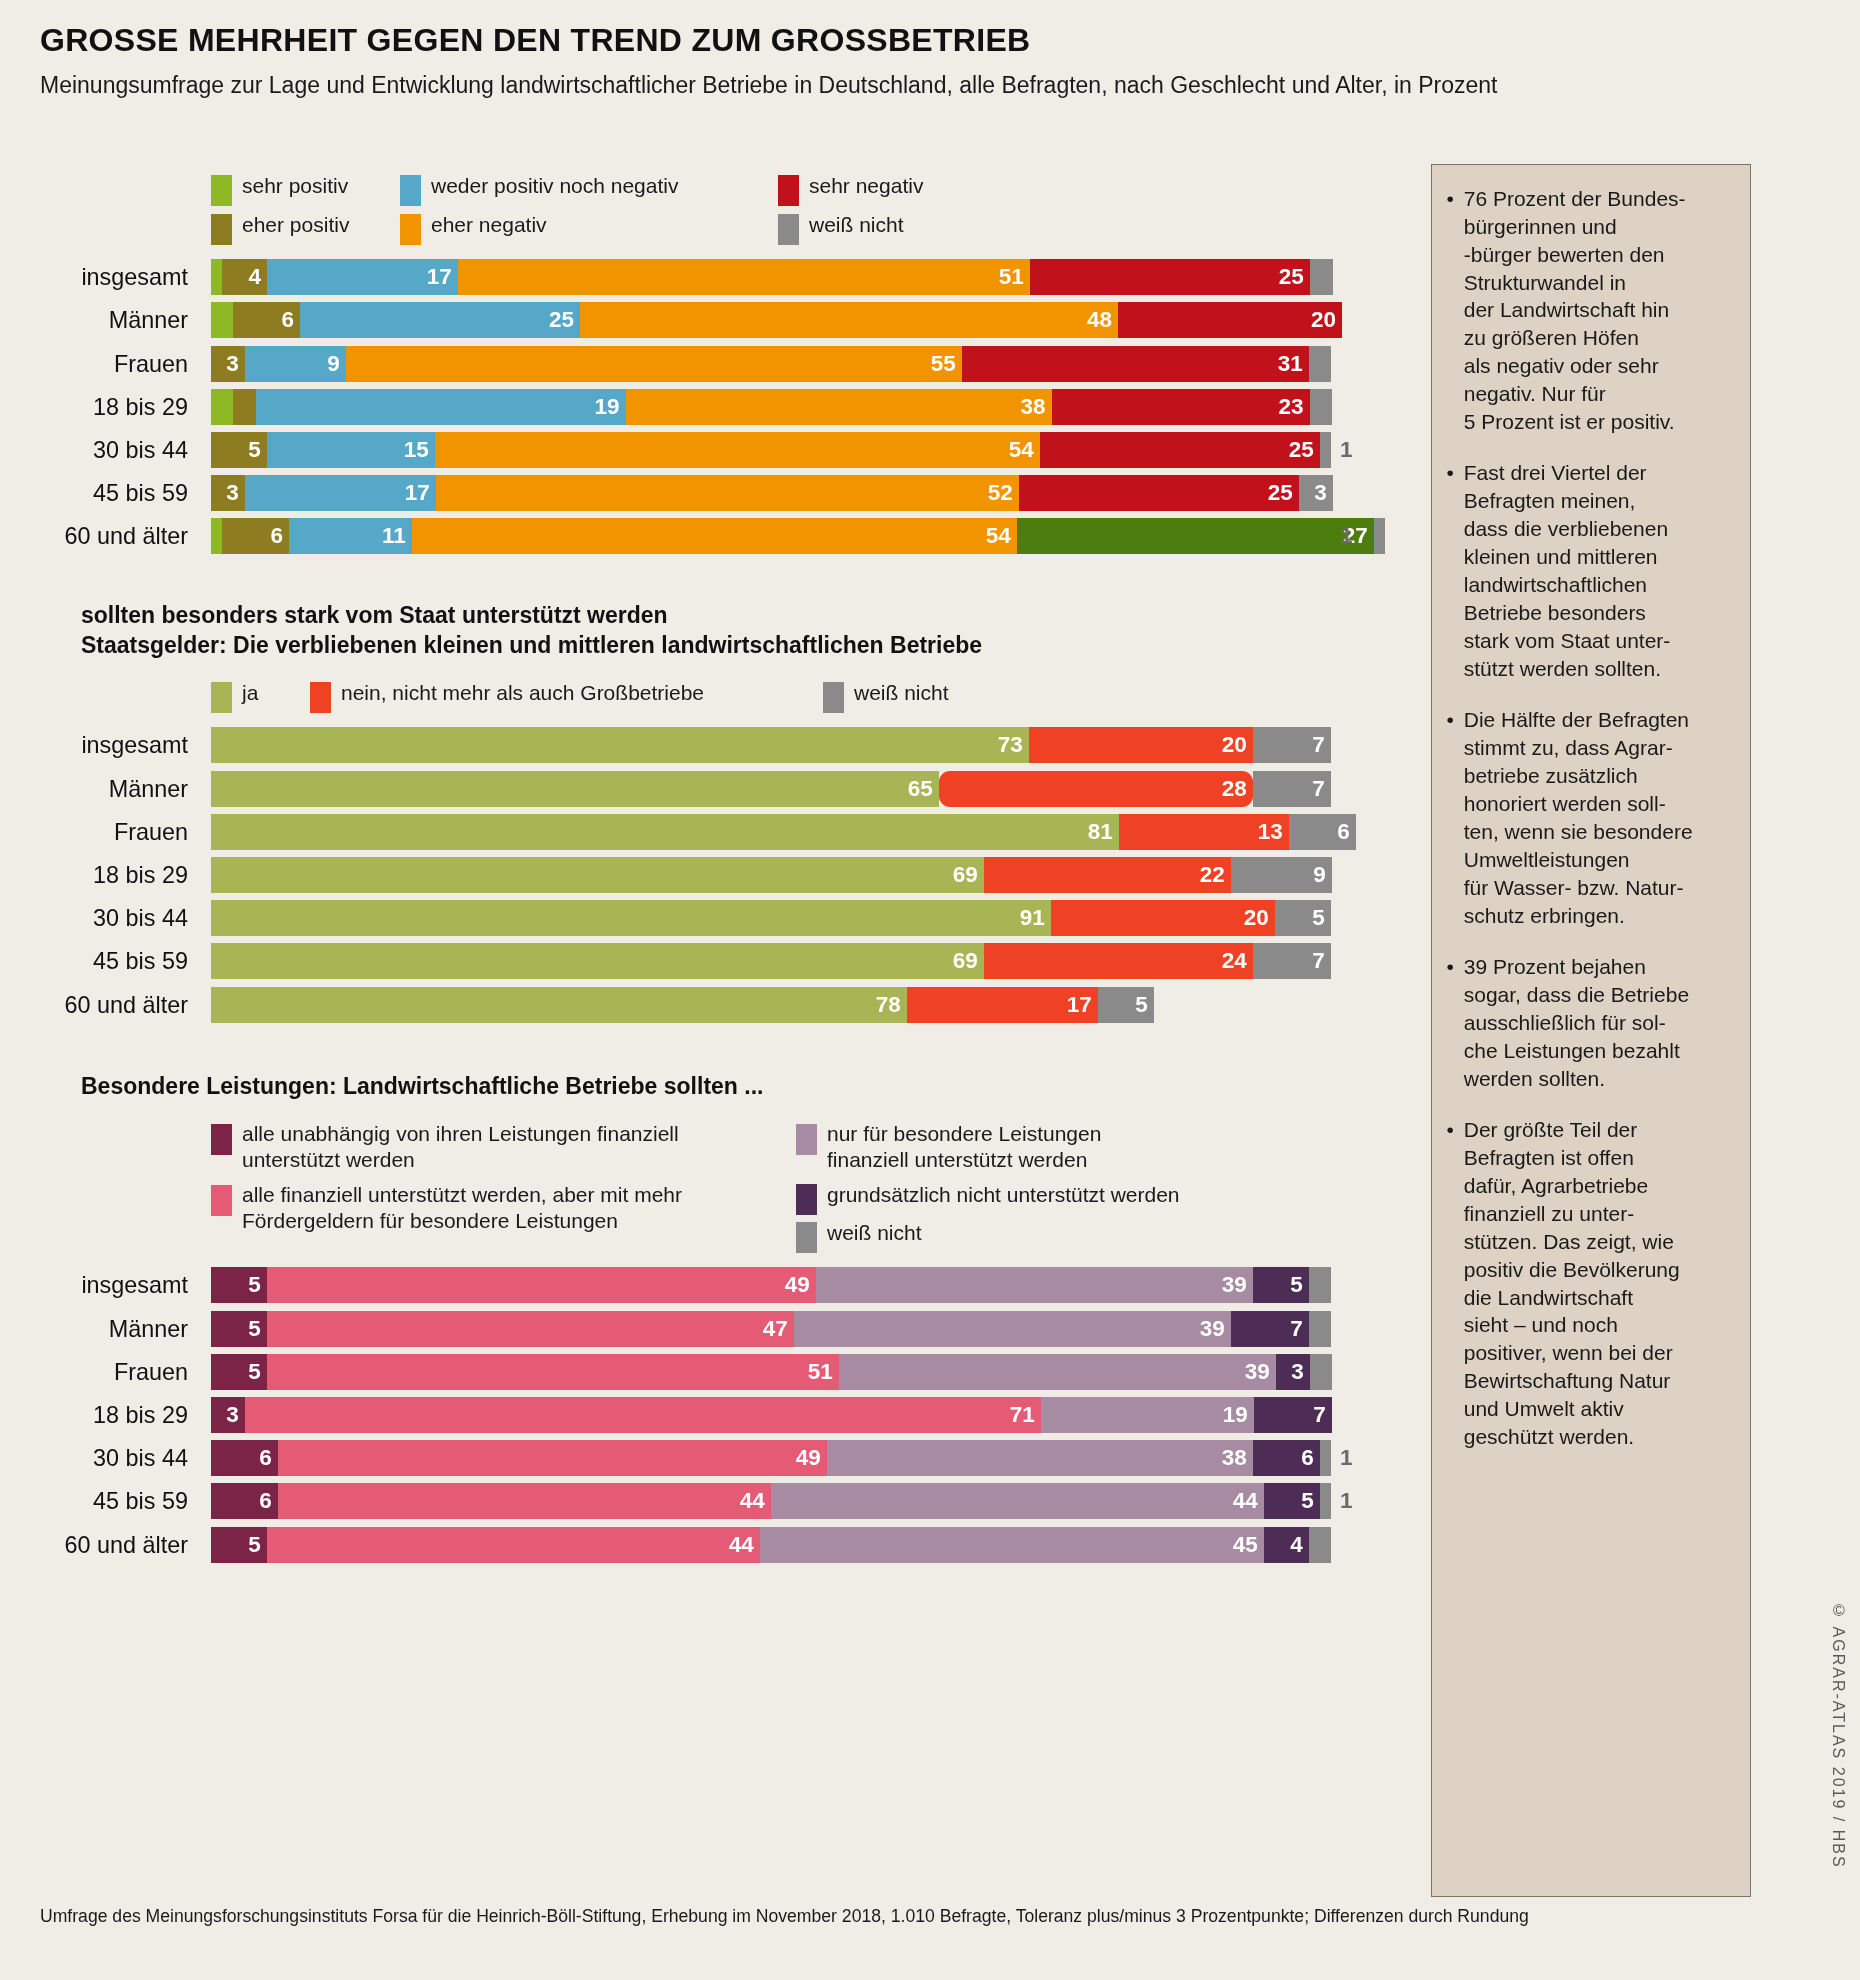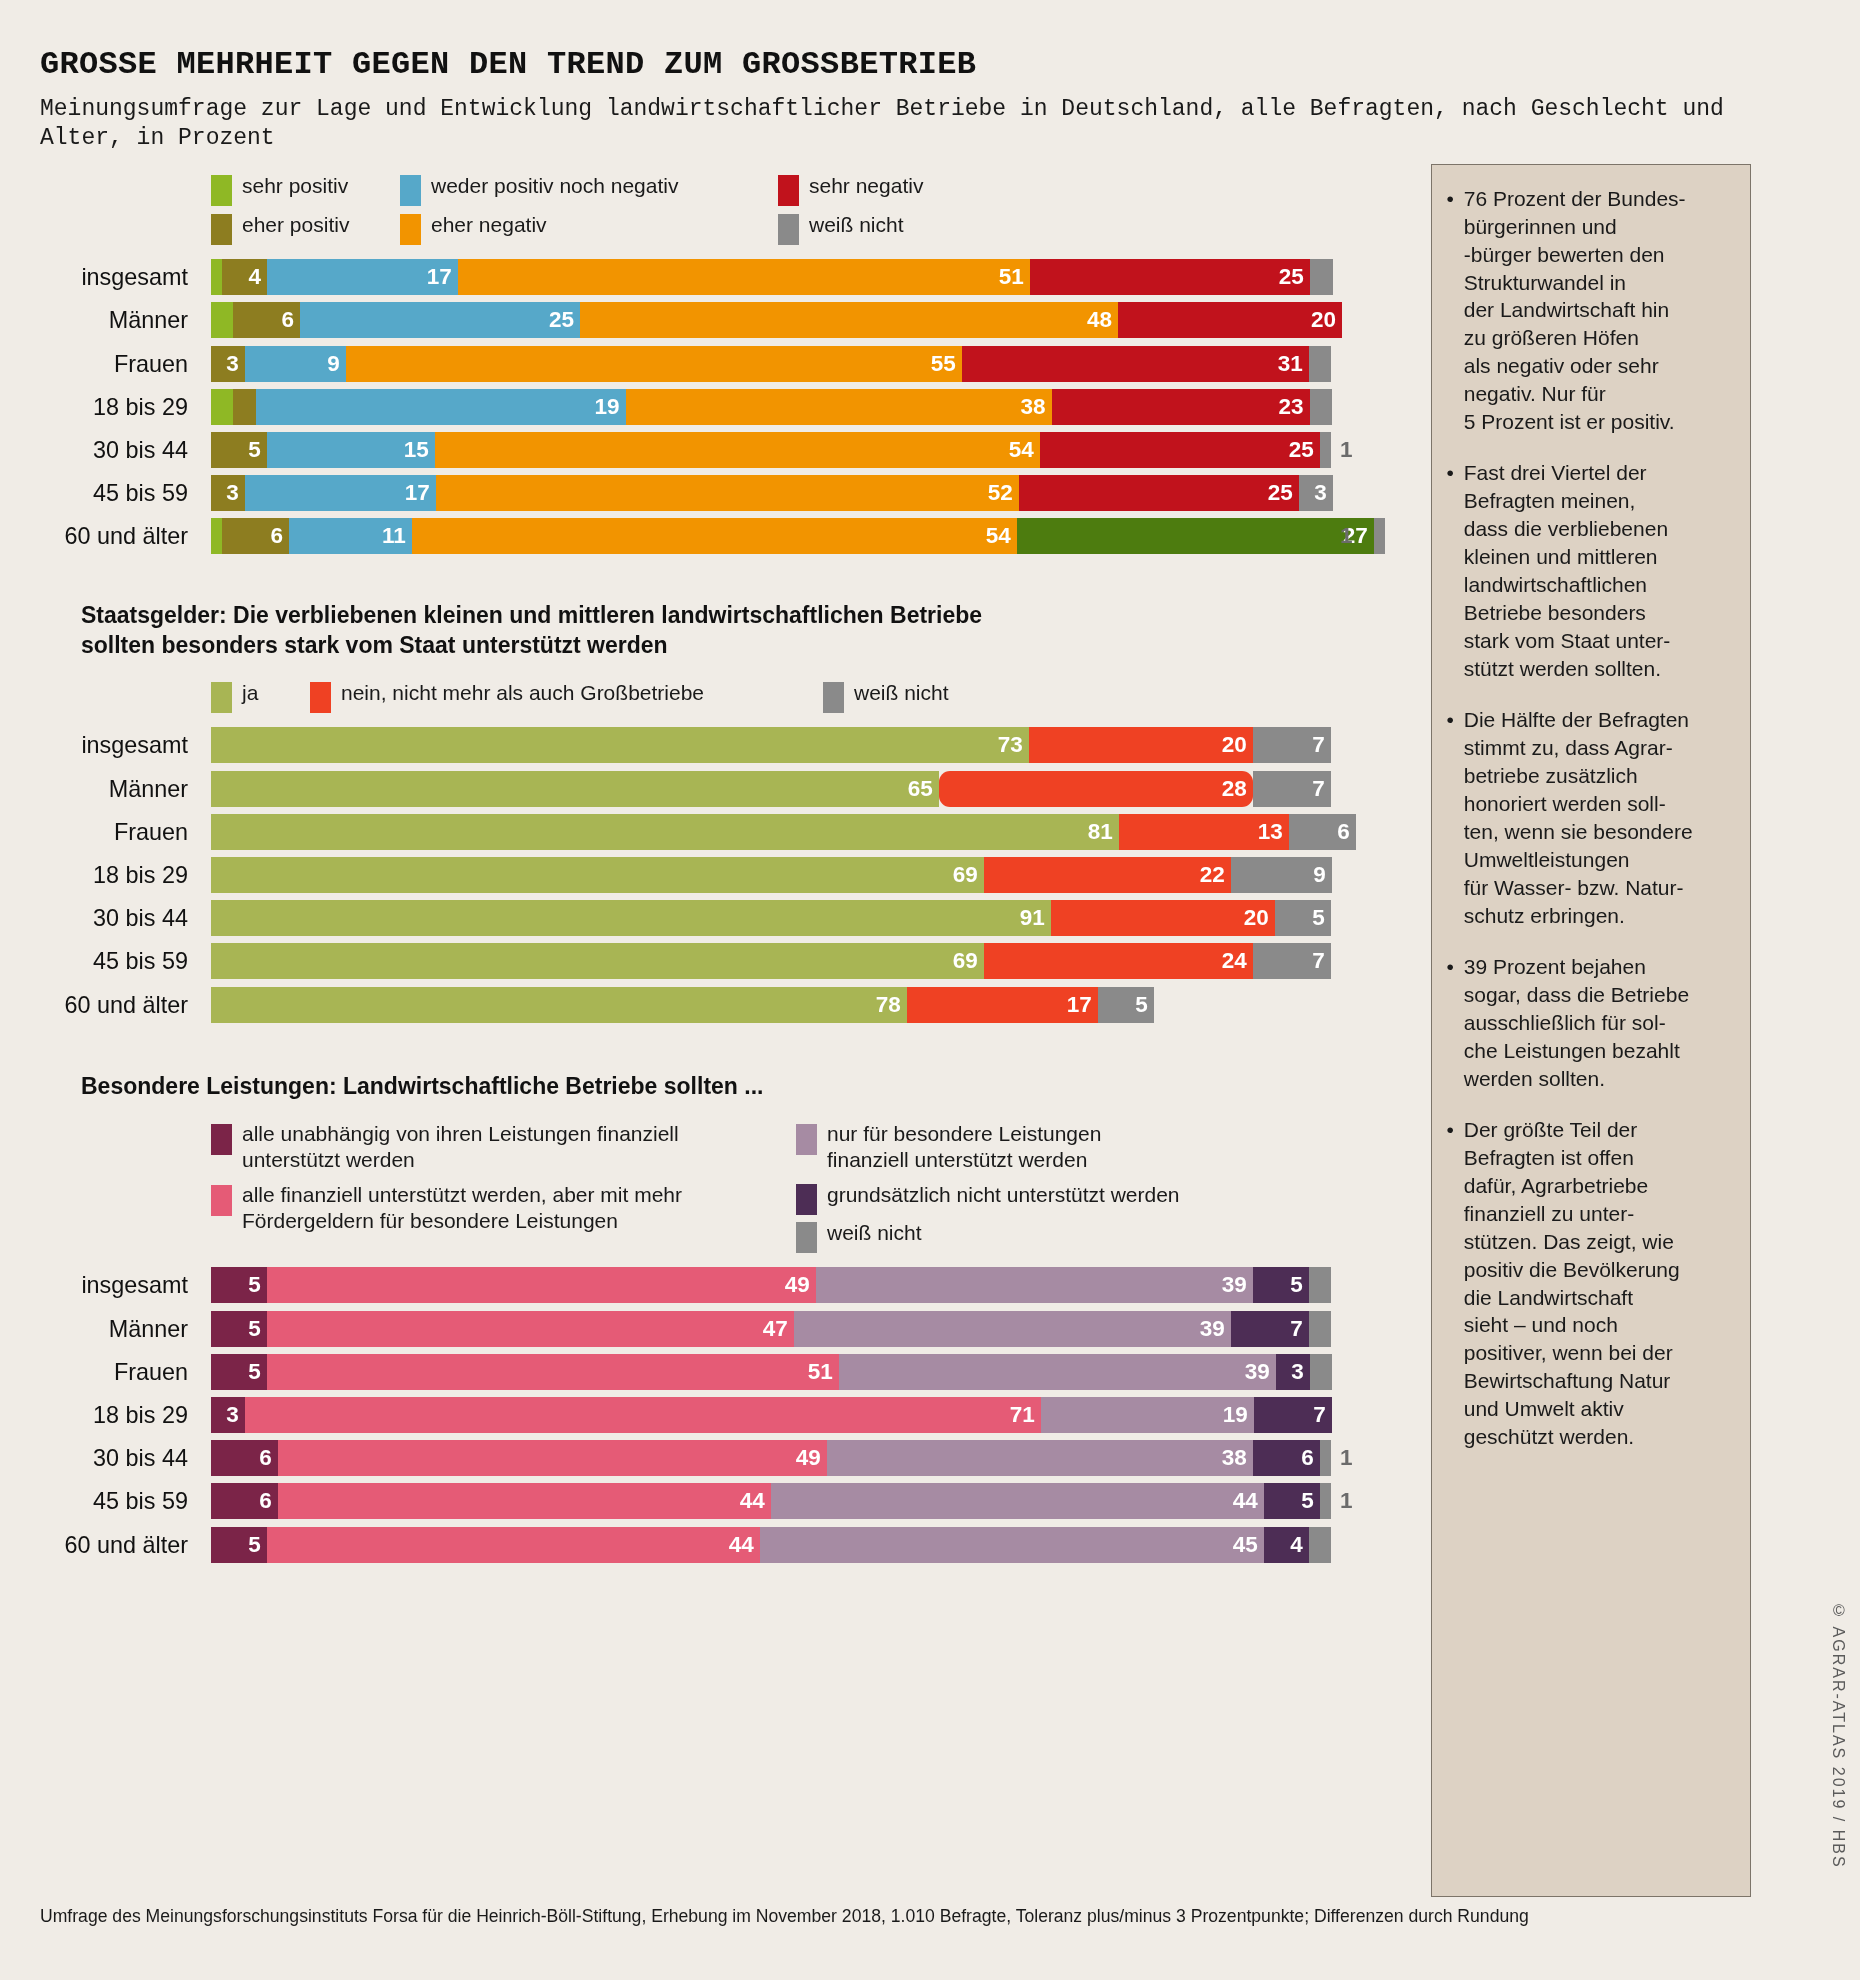--- a/index.html
+++ b/index.html
@@ -6,21 +6,21 @@
   html, body {
     width: 1860px; height: 1980px;
     background: #f0ece6;
     font-family: "Liberation Sans", sans-serif;
     color: #1a1a1a;
     overflow: hidden;
   }
   .page { position: relative; width: 1860px; height: 1980px; padding: 0; }
 
   
-  .header { padding: 47px 40px 0 40px; font-family: Liberation Mono, monospace; }
+  .header { padding: 23px 40px 0 40px; }
   .title {
     font-size: 32px; font-weight: bold; letter-spacing: 0.3px;
     text-transform: uppercase; line-height: 1.1; color: #111;
   }
   .subtitle {
     font-size: 23px; line-height: 1.25; margin-top: 12.6px; color: #1a1a1a;
     font-weight: 400;
   }
 
   
@@ -213,22 +213,22 @@
                 <div class="seg" style="background: #4d7c0f; width: 357px; text-align: center;">27</div>
                 <div class="seg hide-label" style="background: rgb(138, 138, 138); width: 11.2px;"></div>
                 <div class="outside" style="left: 1121px;">1</div>
               </div>
             </div>
           </div>
       </div>
 
       <div class="section" style="margin-top:47px">
         <div class="q-title">
+          <div>sollten besonders stark vom Staat unterstützt werden</div>
           <div>Staatsgelder: Die verbliebenen kleinen und mittleren landwirtschaftlichen Betriebe</div>
-          <div>sollten besonders stark vom Staat unterstützt werden</div>
         </div>
         <div class="legend g2">
           <div class="lg-item">
               <span class="sw" style="background:#a8b554"></span>
               <span>ja</span>
             </div>
           <div class="lg-item">
               <span class="sw" style="background:#ef4123"></span>
               <span>nein, nicht mehr als auch Großbetriebe</span>
             </div>

